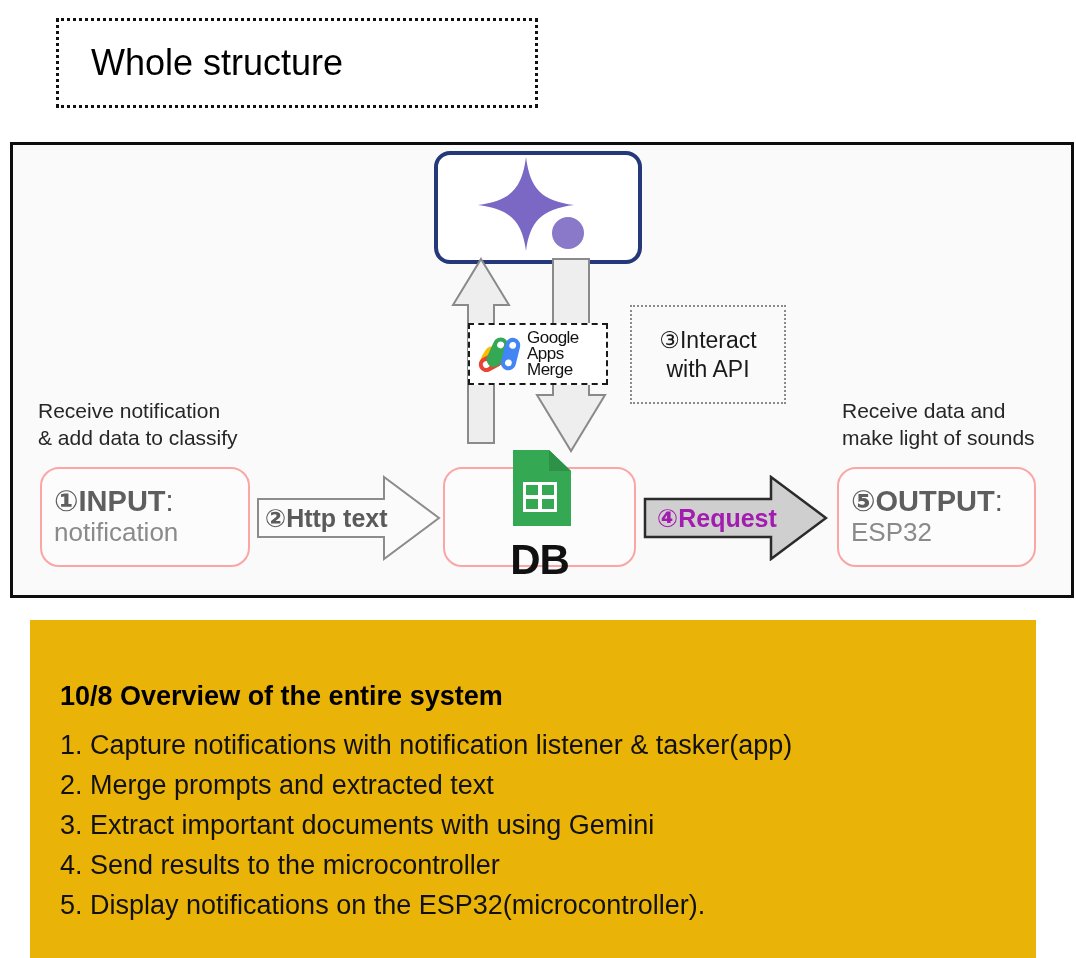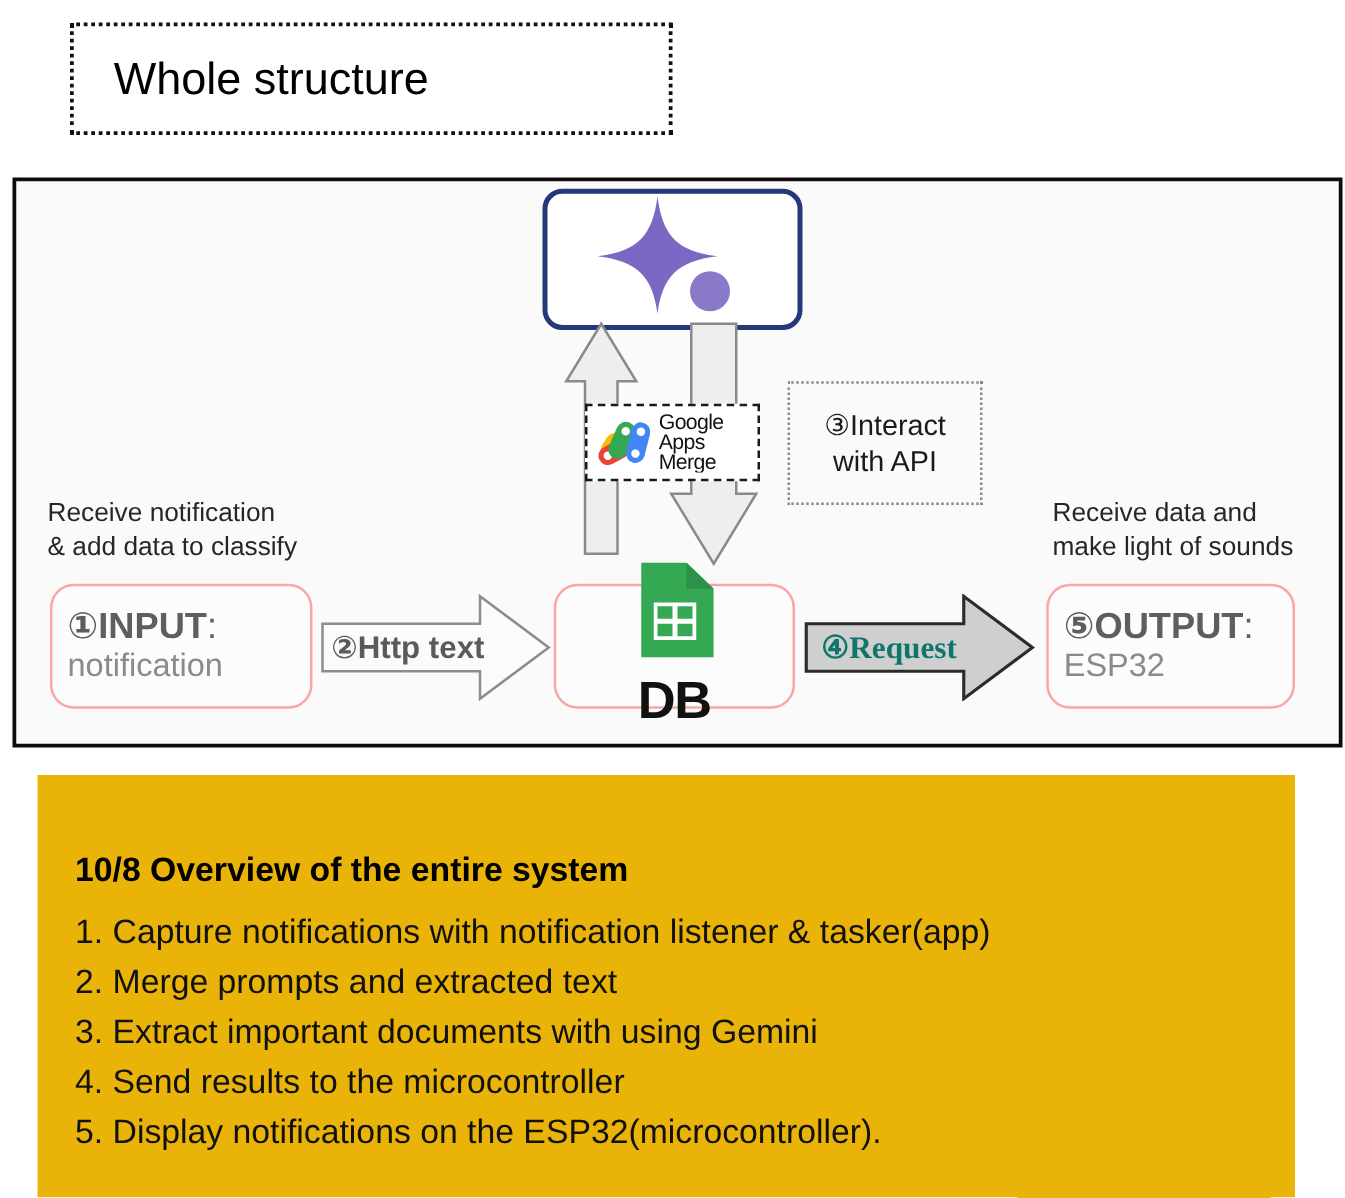--- a/index.html
+++ b/index.html
@@ -99,21 +99,21 @@
   .block-arrow-h{position:absolute;}
   .block-arrow-h svg{display:block;}
   .arrow-h-label{
     position:absolute;top:0;left:0;width:100%;height:100%;
     display:flex;align-items:center;justify-content:flex-start;
     font-size:25px;font-weight:bold;pointer-events:none;
   }
   #http-arrow{left:243px;top:330px;width:185px;height:86px;}
   #http-arrow .arrow-h-label{color:#5a5a5a;padding-left:9px;}
   #request-arrow{left:630px;top:330px;width:185px;height:86px;}
-  #request-arrow .arrow-h-label{color:#0f766e;padding-left:14px;font-family:Liberation Serif, serif;}
+  #request-arrow .arrow-h-label{color:#a21caf;padding-left:14px;}
 
   
   #summary-panel{
     position:absolute;left:30px;top:620px;width:1006px;height:338px;
     background:#eab308;
     box-sizing:border-box;
     padding:60px 0 0 30px;
   }
   #summary-title{
     font-size:27px;font-weight:bold;color:#000000;

